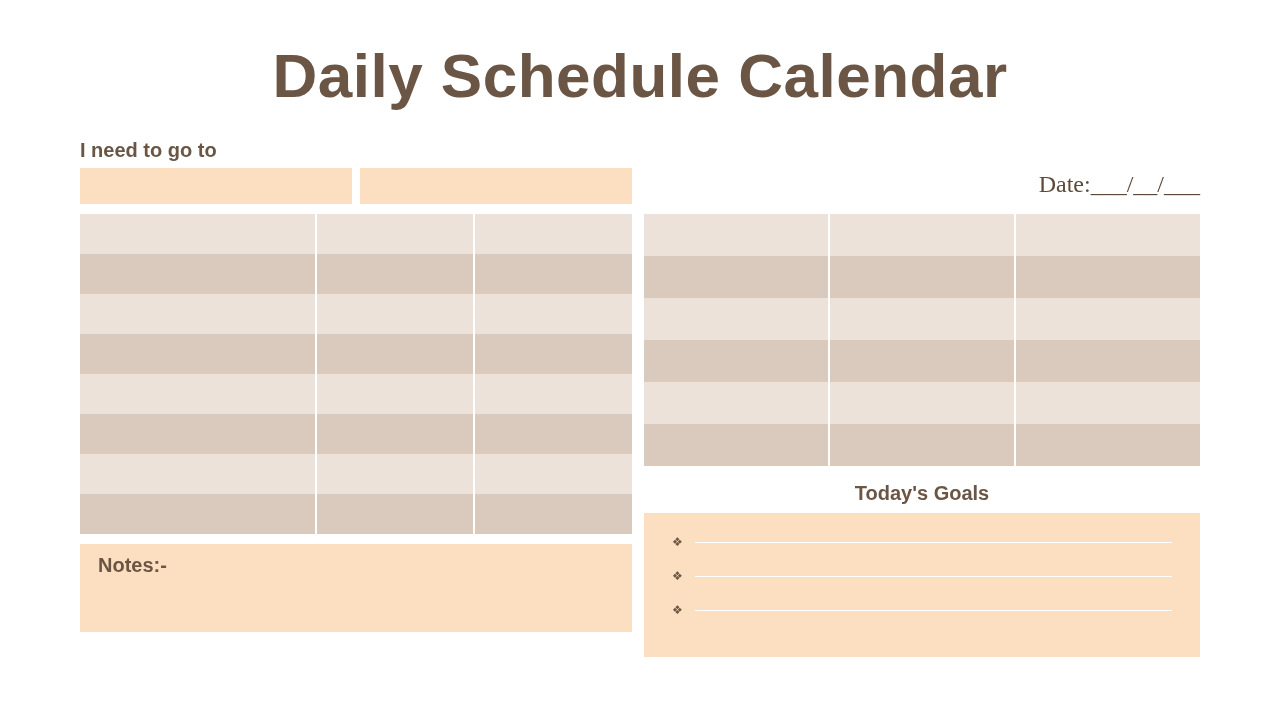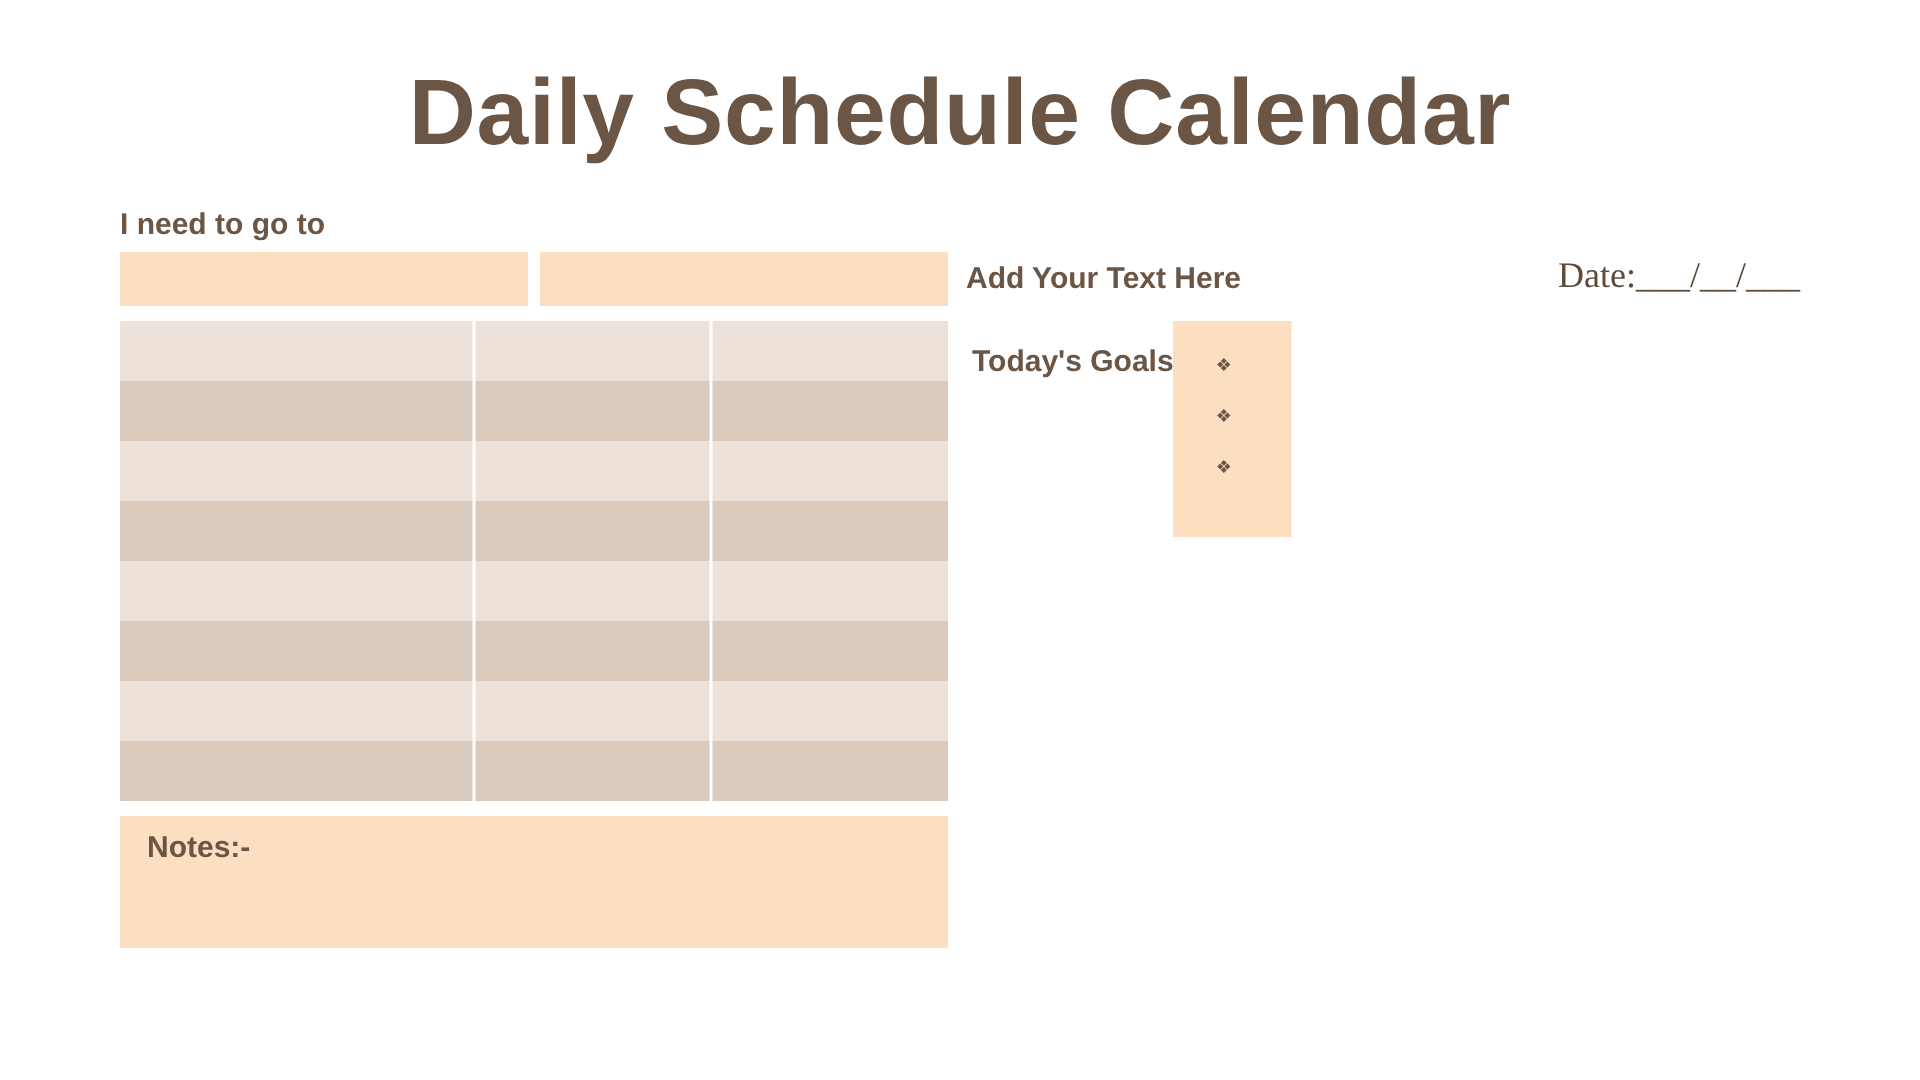--- a/index.html
+++ b/index.html
@@ -18,21 +18,20 @@
     text-align: center;
     font-size: 62px;
     font-weight: 600;
     color: #6b5544;
     margin-bottom: 28px;
     letter-spacing: 0.5px;
   }
   .top-row {
     display: flex;
     align-items: flex-end;
-    gap: 12px;
     margin-bottom: 10px;
   }
   .need-to-go {
     flex: 0 0 552px;
   }
   .need-to-go-label {
     font-size: 20px;
     font-weight: 600;
     color: #6b5544;
     margin-bottom: 6px;
@@ -67,21 +66,21 @@
     margin-top: 10px;
   }
   .left-col {
     flex: 0 0 552px;
     display: flex;
     flex-direction: column;
   }
   .right-col {
     flex: 1;
     display: flex;
-    flex-direction: row;
+    flex-direction: column;
     text-align: center;
   }
   .table {
     display: flex;
     flex-direction: column;
   }
   .trow {
     display: flex;
     height: 40px;
   }
@@ -140,21 +139,20 @@
   <h1 class="title">Daily Schedule Calendar</h1>
 
   <div class="top-row">
     <div class="need-to-go">
       <div class="need-to-go-label">I need to go to</div>
       <div class="need-to-go-boxes">
         <div class="need-box"></div>
         <div class="need-box"></div>
       </div>
     </div>
-    <div class="add-text-label">Add Your Text Here</div>
     <div class="date-label">Date:___/__/___</div>
   </div>
 
   <div class="grid-row">
     <div class="left-col">
       <div class="table">
         <div class="trow light">
             <div class="tcell"></div>
             <div class="tcell"></div>
             <div class="tcell"></div>

